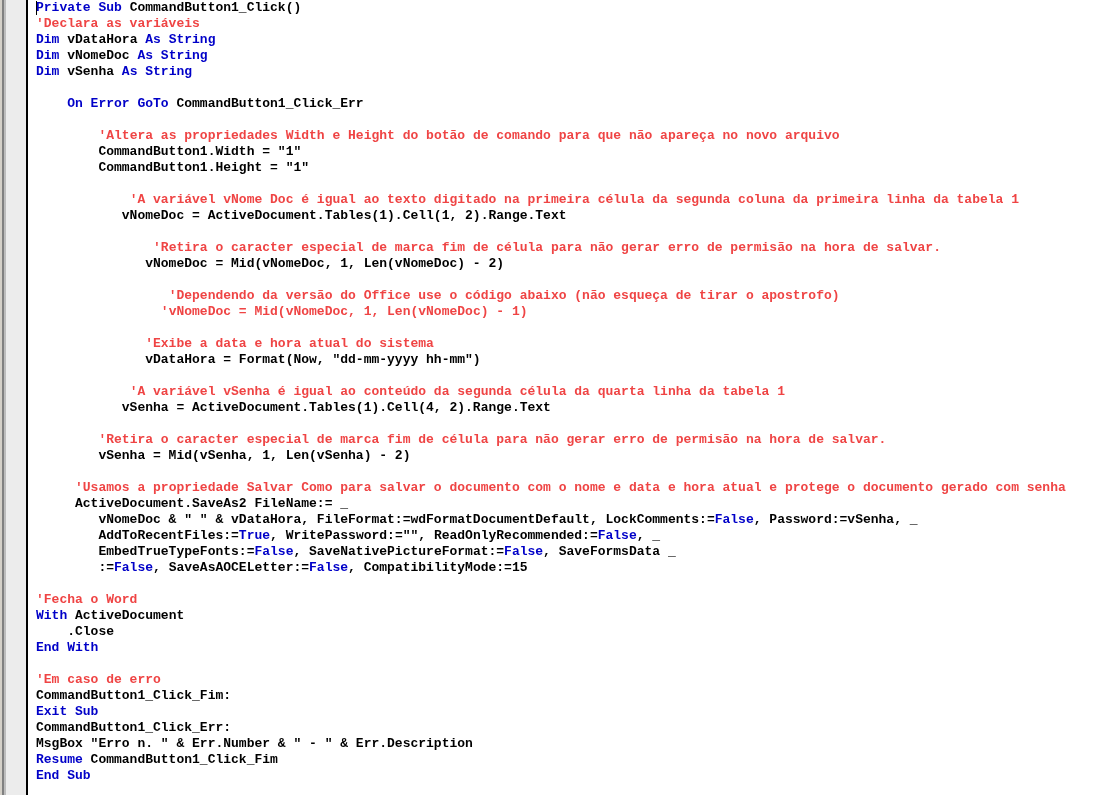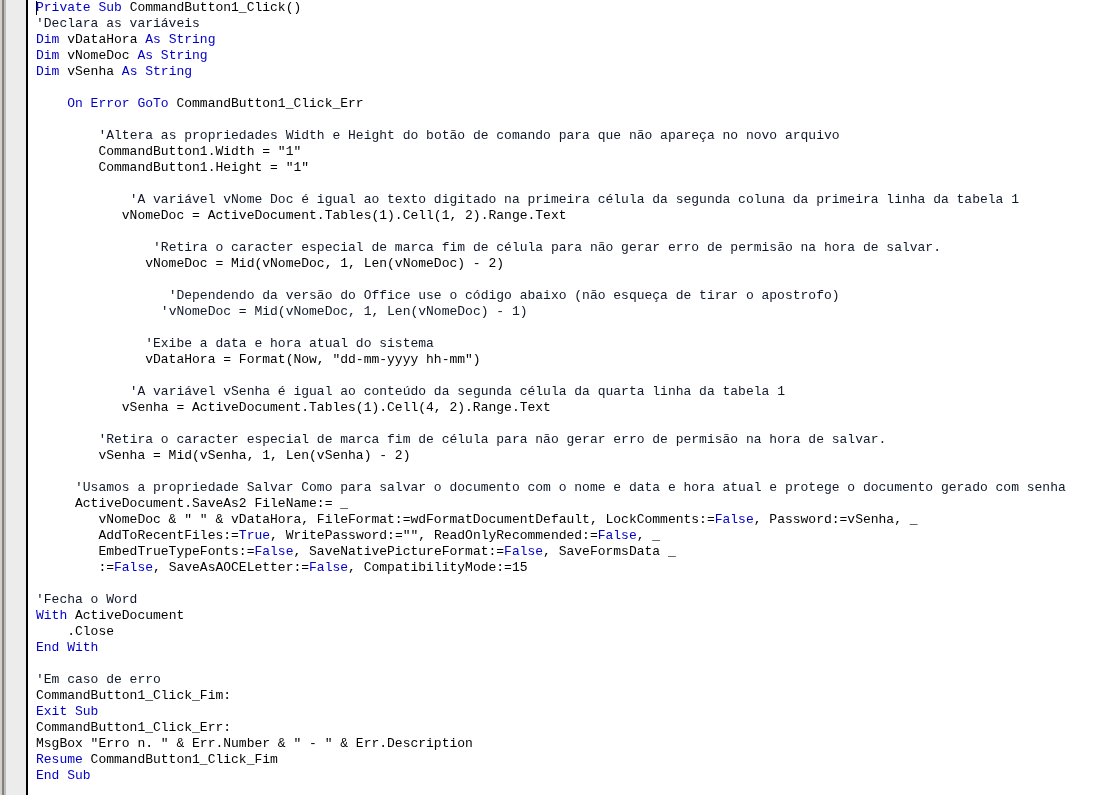--- a/index.html
+++ b/index.html
@@ -47,40 +47,41 @@
   }
 
   
   .code-surface {
     position: absolute;
     left: 30px; top: 0;
     width: 1082px;
     height: 795px;
     background: #ffffff;
     overflow: hidden;
+    font-weight: bold;
   }
   .code-lines {
     position: absolute;
     left: 6px;
     top: 0;
     white-space: pre;
     font-family: "Liberation Mono", "DejaVu Sans Mono", monospace;
     font-size: 13px;
     line-height: 16px;
     letter-spacing: 0px;
   }
   .line {
     height: 16px;
     white-space: pre;
     font-size: 13px;
     line-height: 16px;
   }
   .tok-plain   { color: #000000; }
   .tok-keyword { color: #0000c8; }
-  .tok-comment { color: #0f172a; }
+  .tok-comment { color: #ef4444; }
 
   
   .caret {
     position: absolute;
     left: 6px;
     top: 1px;
     width: 1px;
     height: 14px;
     background: #000000;
   }

